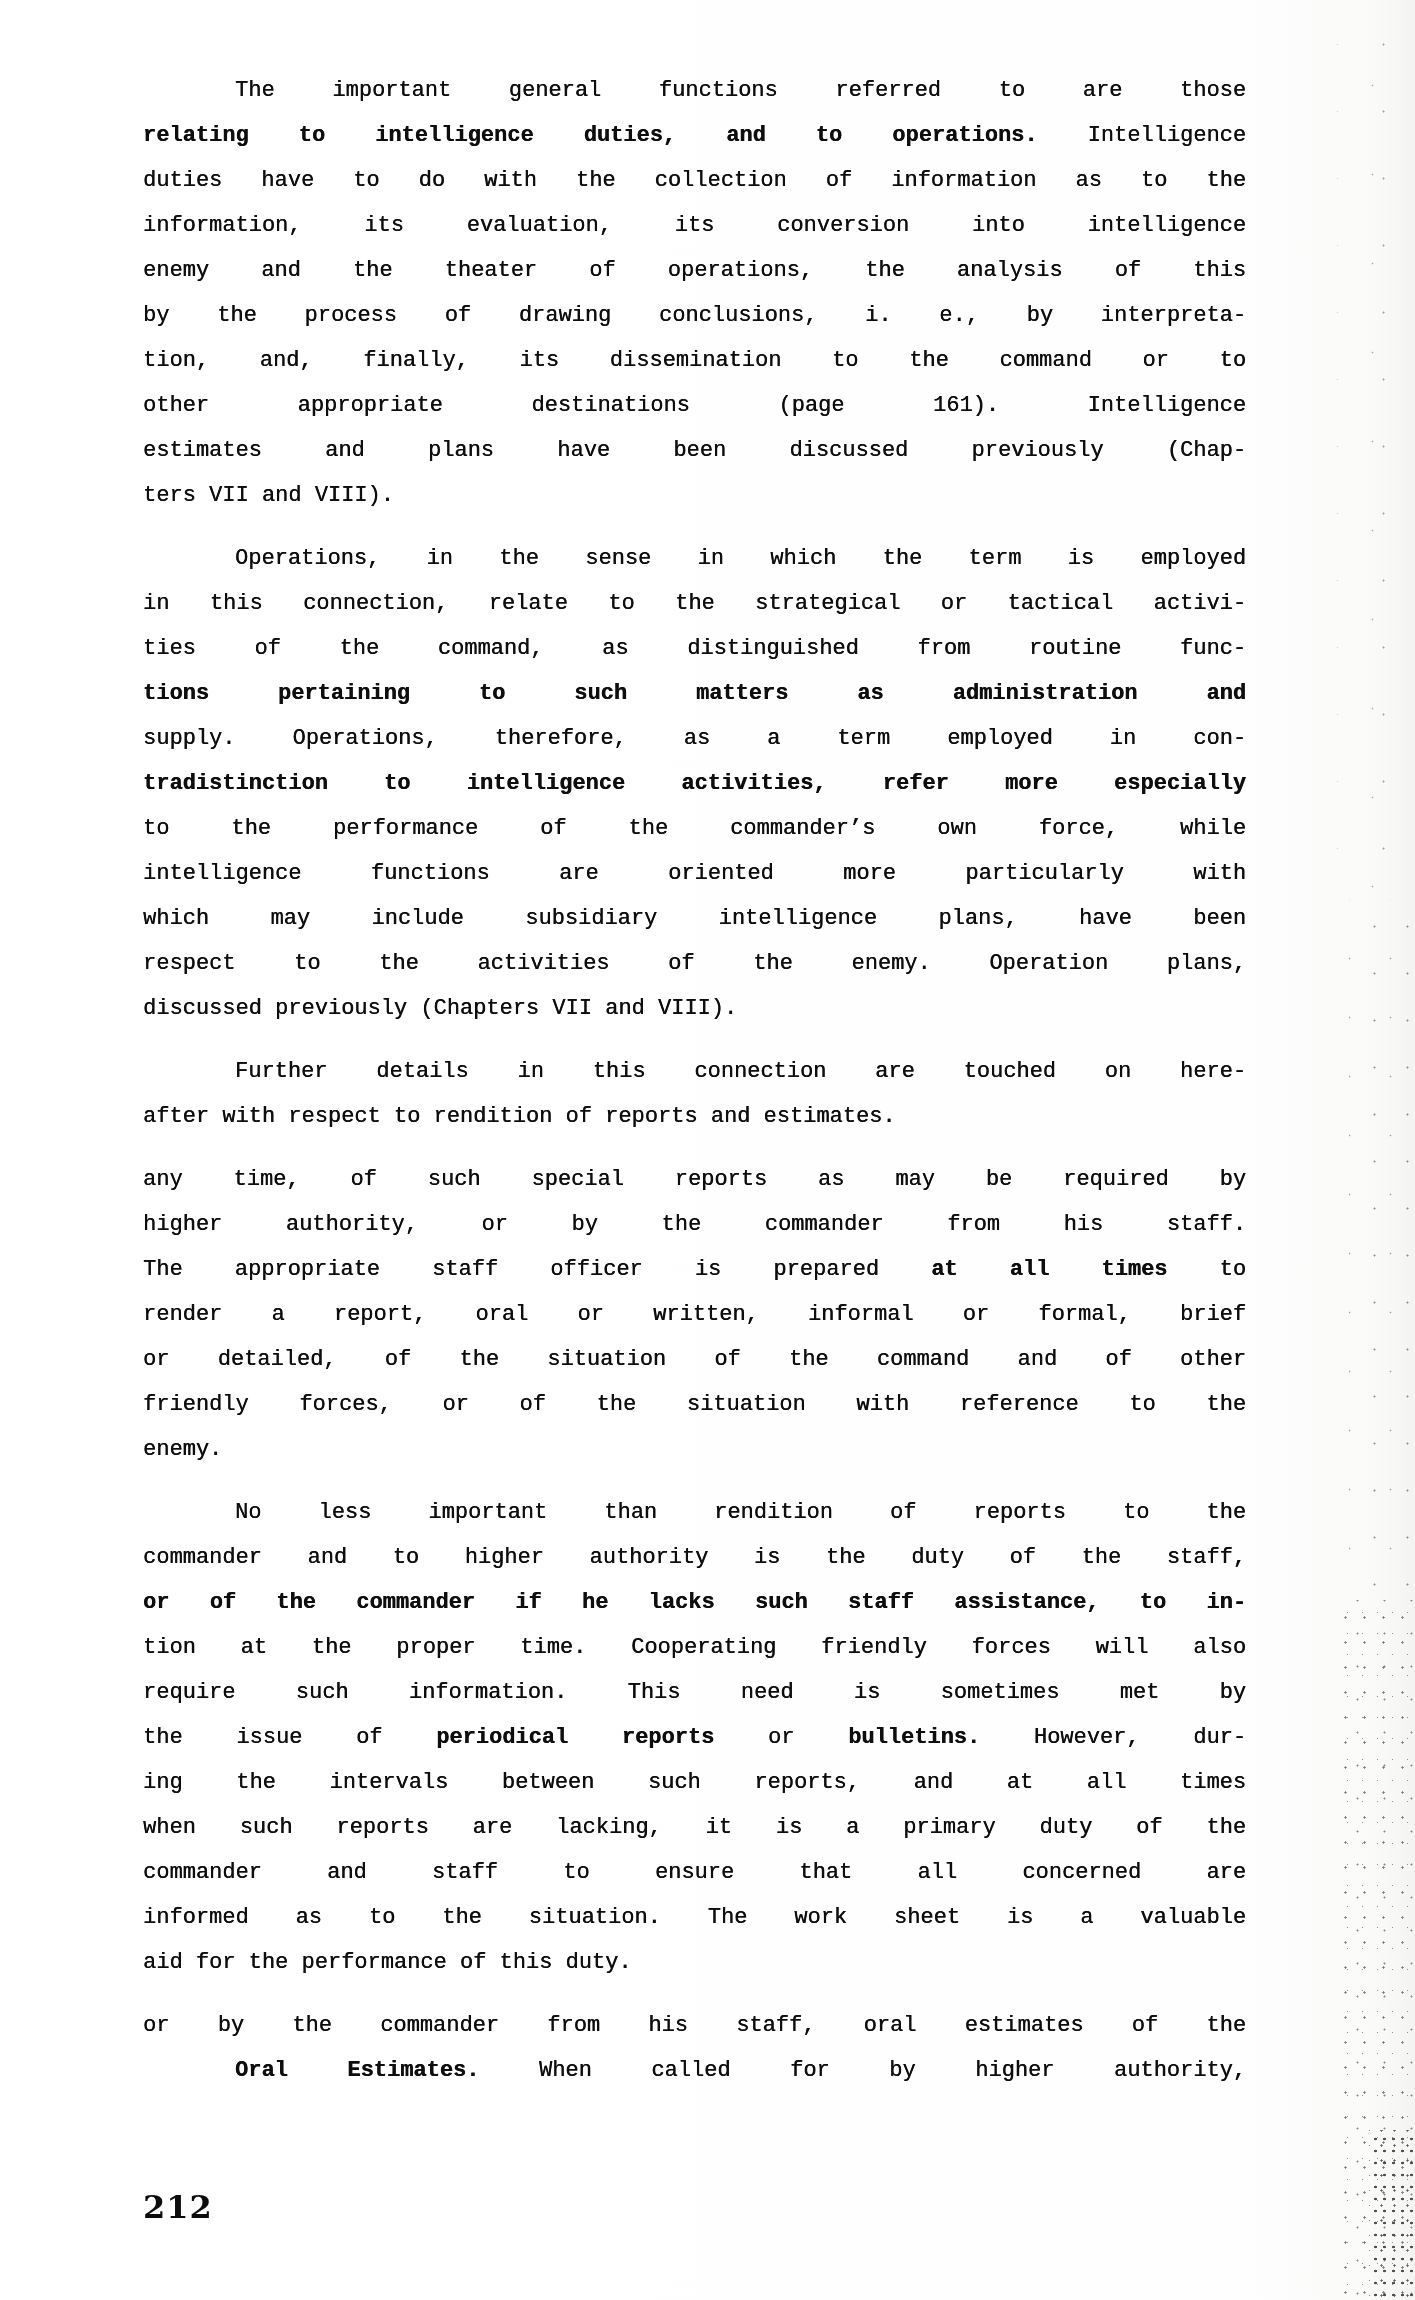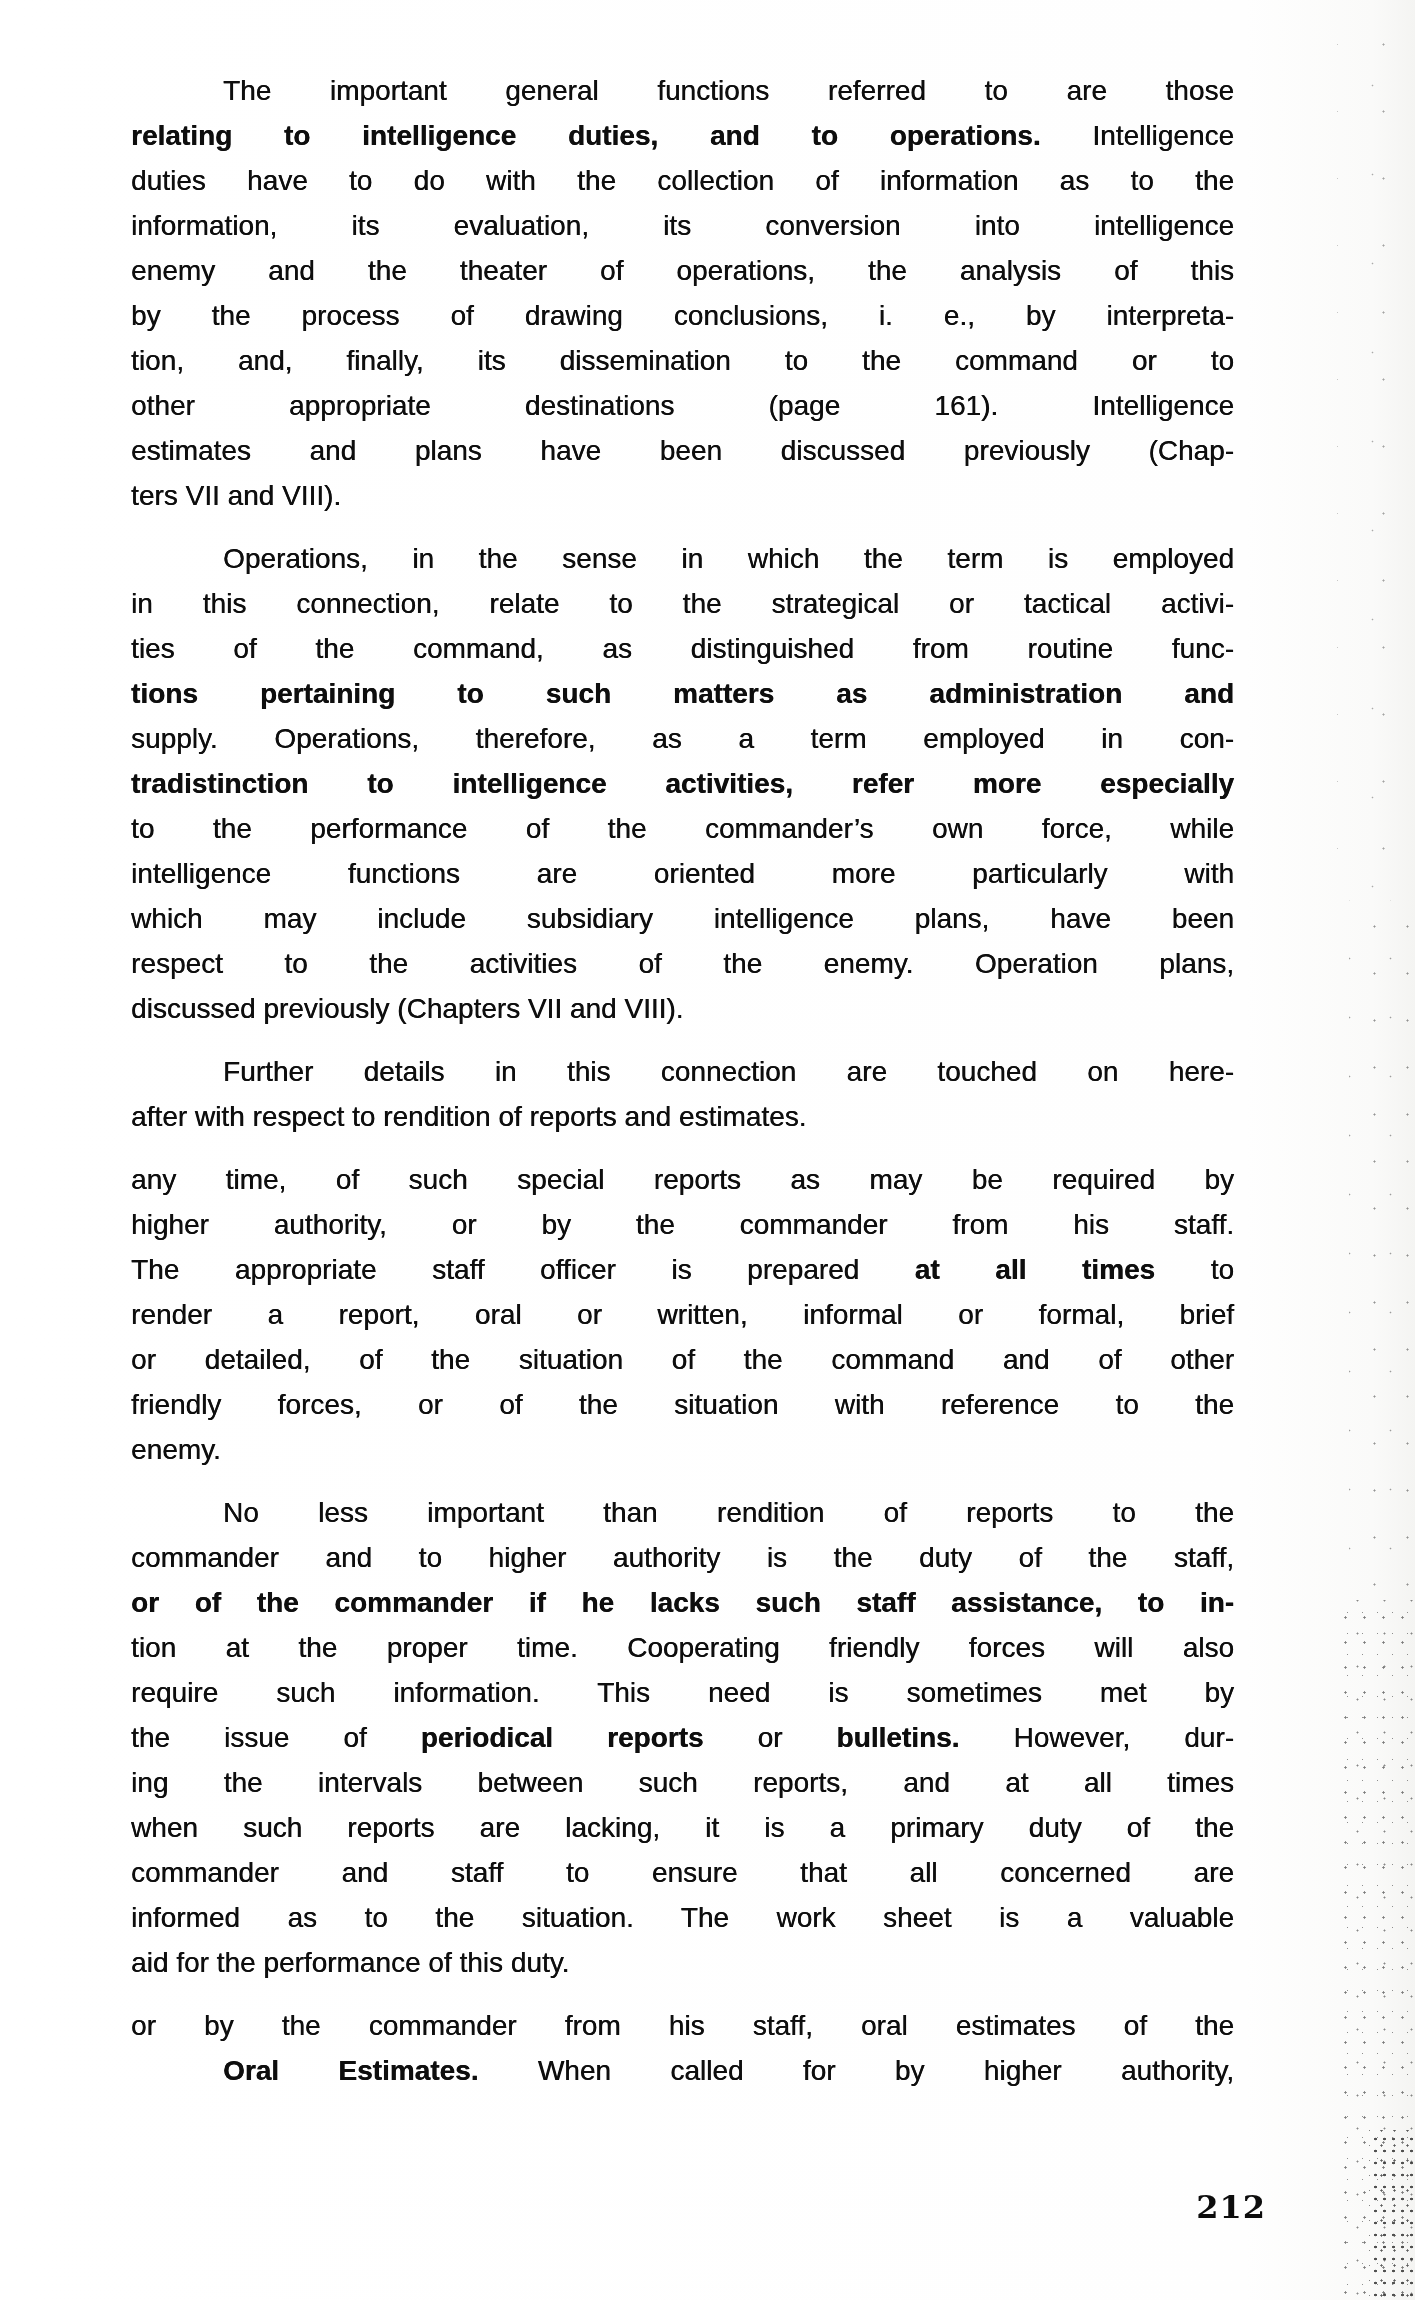--- a/index.html
+++ b/index.html
@@ -13,45 +13,45 @@
     background: #fdfdfc;
     overflow: hidden;
   }
   .scan-page {
     position: absolute;
     inset: 0;
     background: linear-gradient(90deg, #ffffff 0%, #fefefe 88%, #fafaf9 97%, #f4f4f2 100%);
   }
   .page-text {
     position: absolute;
-    left: 131px;
+    left: 143px;
     top: 68px;
     width: 1103px;
     color: #0e0e0e;
-    font-family: Liberation Sans, sans-serif;
-    font-size: 28px;
+    font-family: Liberation Mono, monospace;
+    font-size: 22px;
     line-height: 45px;
     text-shadow: 0.35px 0 0 currentColor; 
   }
   .para { margin: 0; }
   .para + .para { margin-top: 18px; }
   .line {
     text-align: justify;
     text-align-last: justify;
     min-height: 45px;
   }
   .line.last { text-align-last: left; }
   .line.indent { text-indent: 92px; }
   .bold { font-weight: bold; }
   .page-number {
     position: absolute;
     left: 143px;
     top: 2188px;
     width: 1123px;
-    text-align: right;
+    text-align: left;
     color: #0c0c0c;
     font-family: "DejaVu Serif", "Liberation Serif", serif;
     font-size: 32px;
     font-weight: bold;
     letter-spacing: 1px;
   }
   
   .noise { position: absolute; pointer-events: none; }
   .noise-top {
     right: 0; top: 0; width: 78px; height: 900px;

